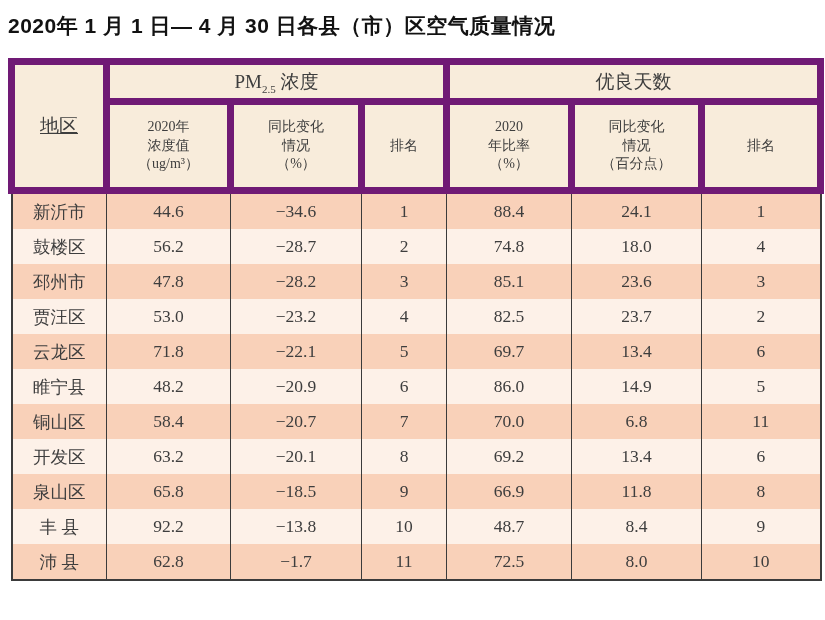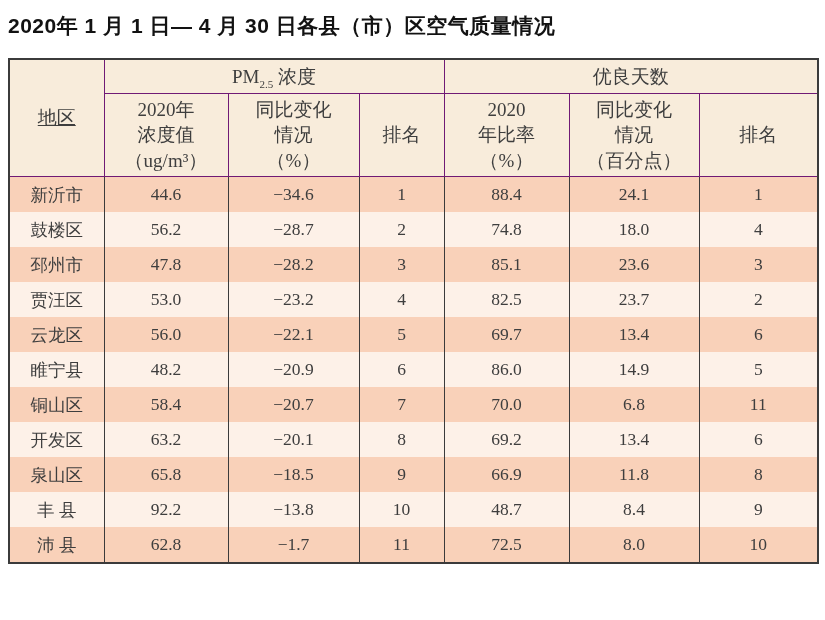--- a/index.html
+++ b/index.html
@@ -27,28 +27,28 @@
   }
   .aq-table th, .aq-table td {
     text-align: center;
     vertical-align: middle;
     color: #3e3e3e;
     padding: 0;
     overflow: hidden;
   }
   .aq-table thead th {
     background: #f8ecdb;
-    border: 1px solid #701a75;
+    border: 7px solid #701a75;
     font-weight: normal;
   }
   .group-th { height: 33px; font-size: 19px; }
   .region-th { font-size: 19px; text-decoration: underline; }
   .sub-th {
     height: 82px;
-    font-size: 19px;
+    font-size: 14px;
     line-height: 1.35;
     white-space: pre-line;
   }
   .pm-sub { font-size: 11px; }
 
   .aq-table tbody td {
     font-size: 17.5px;
     height: 35px;
     border-left: 1px solid #3b3b3b;
     border-right: 1px solid #3b3b3b;
@@ -138,21 +138,21 @@
         <td>贾汪区</td>
         <td>53.0</td>
         <td>−23.2</td>
         <td>4</td>
         <td>82.5</td>
         <td>23.7</td>
         <td>2</td>
       </tr>
       <tr>
         <td>云龙区</td>
-        <td>56.0</td>
+        <td>71.8</td>
         <td>−22.1</td>
         <td>5</td>
         <td>69.7</td>
         <td>13.4</td>
         <td>6</td>
       </tr>
       <tr>
         <td>睢宁县</td>
         <td>48.2</td>
         <td>−20.9</td>

